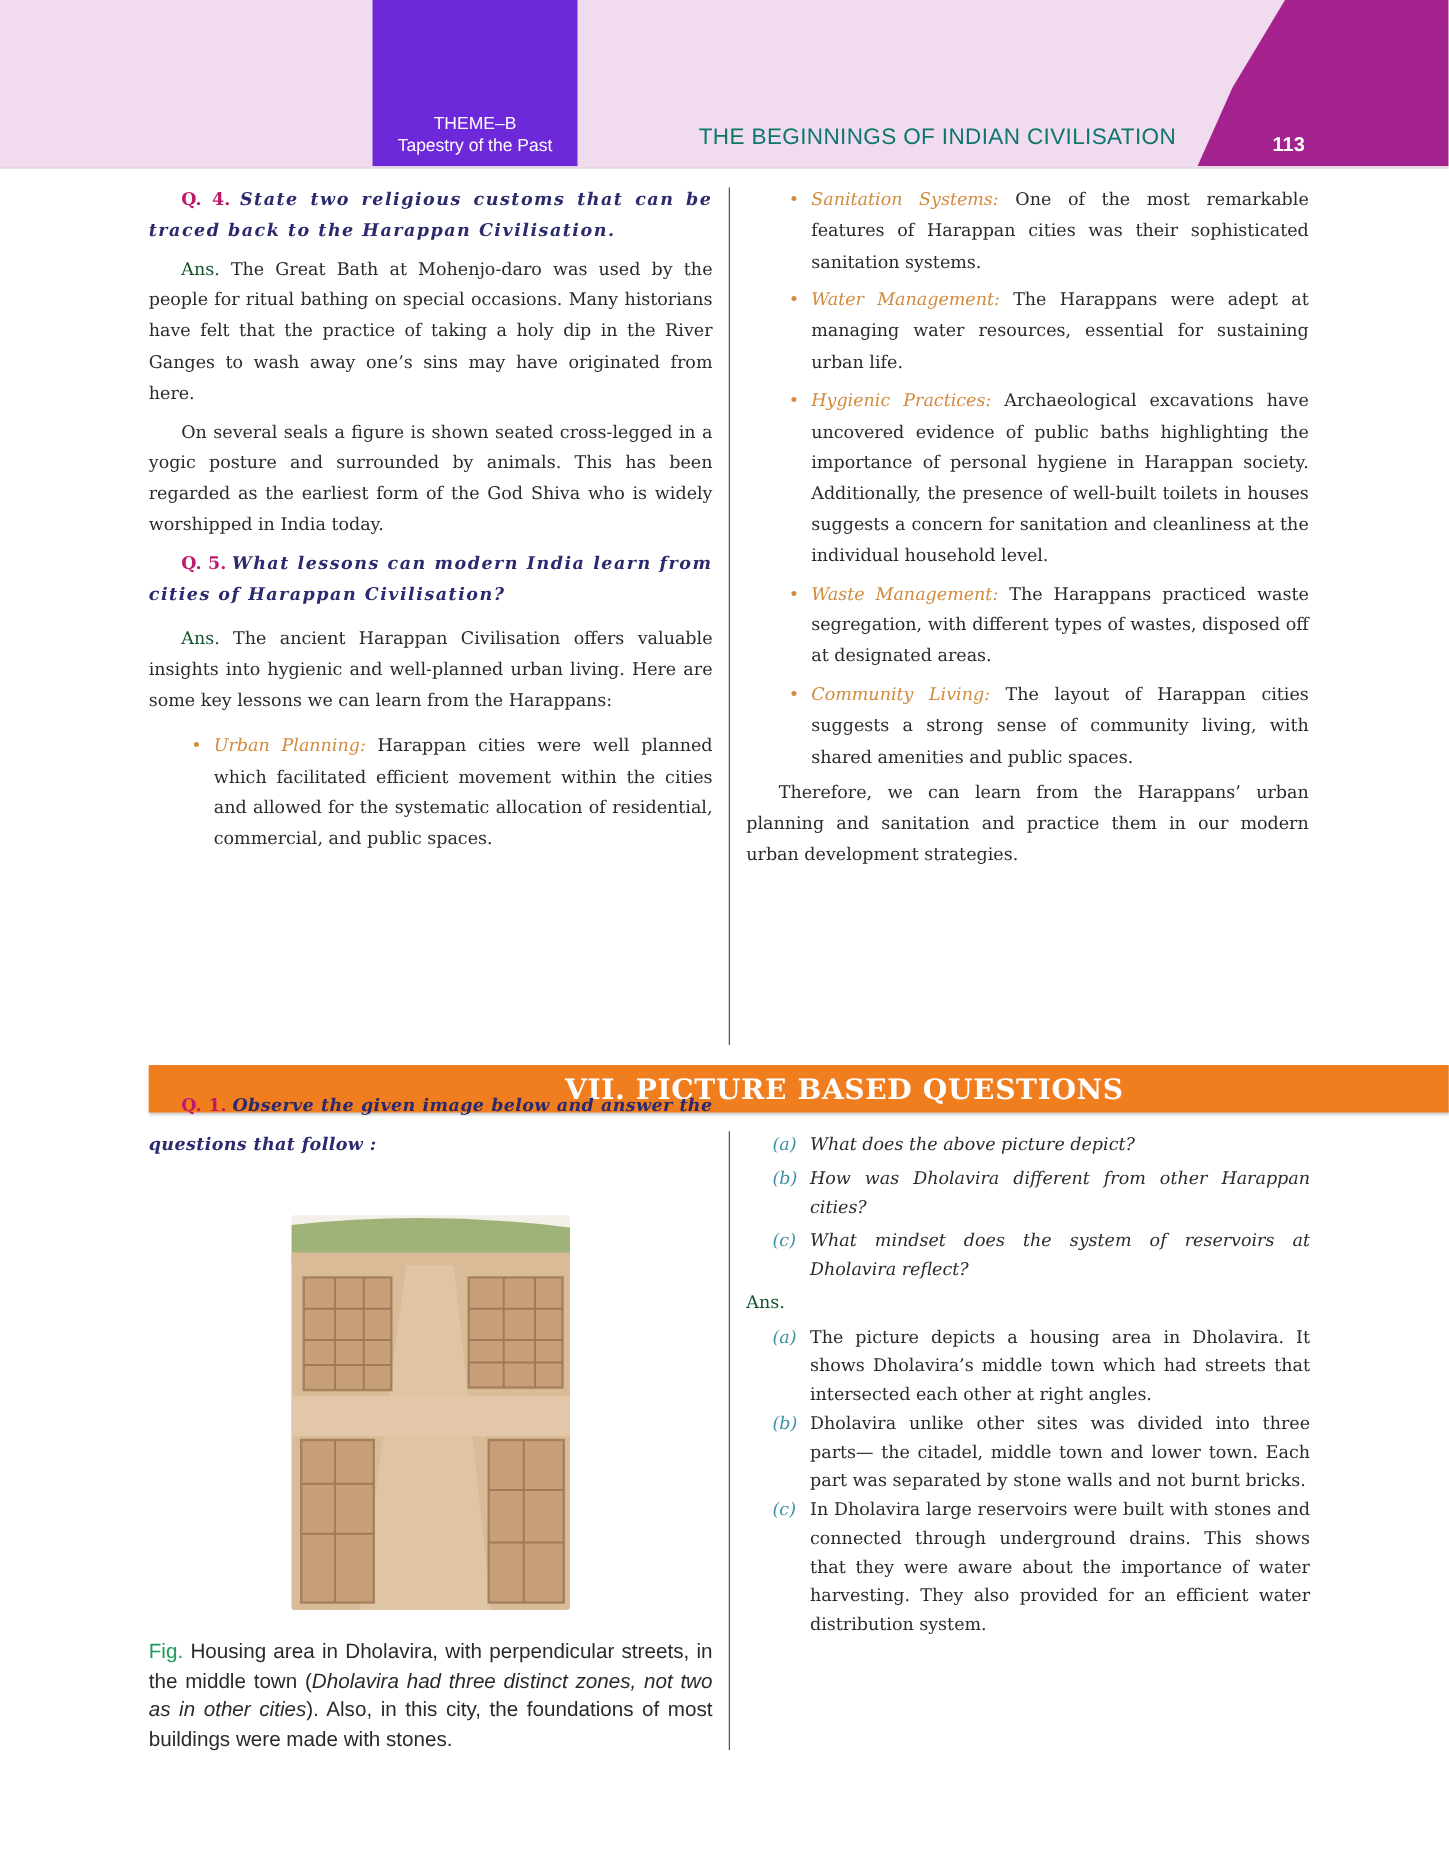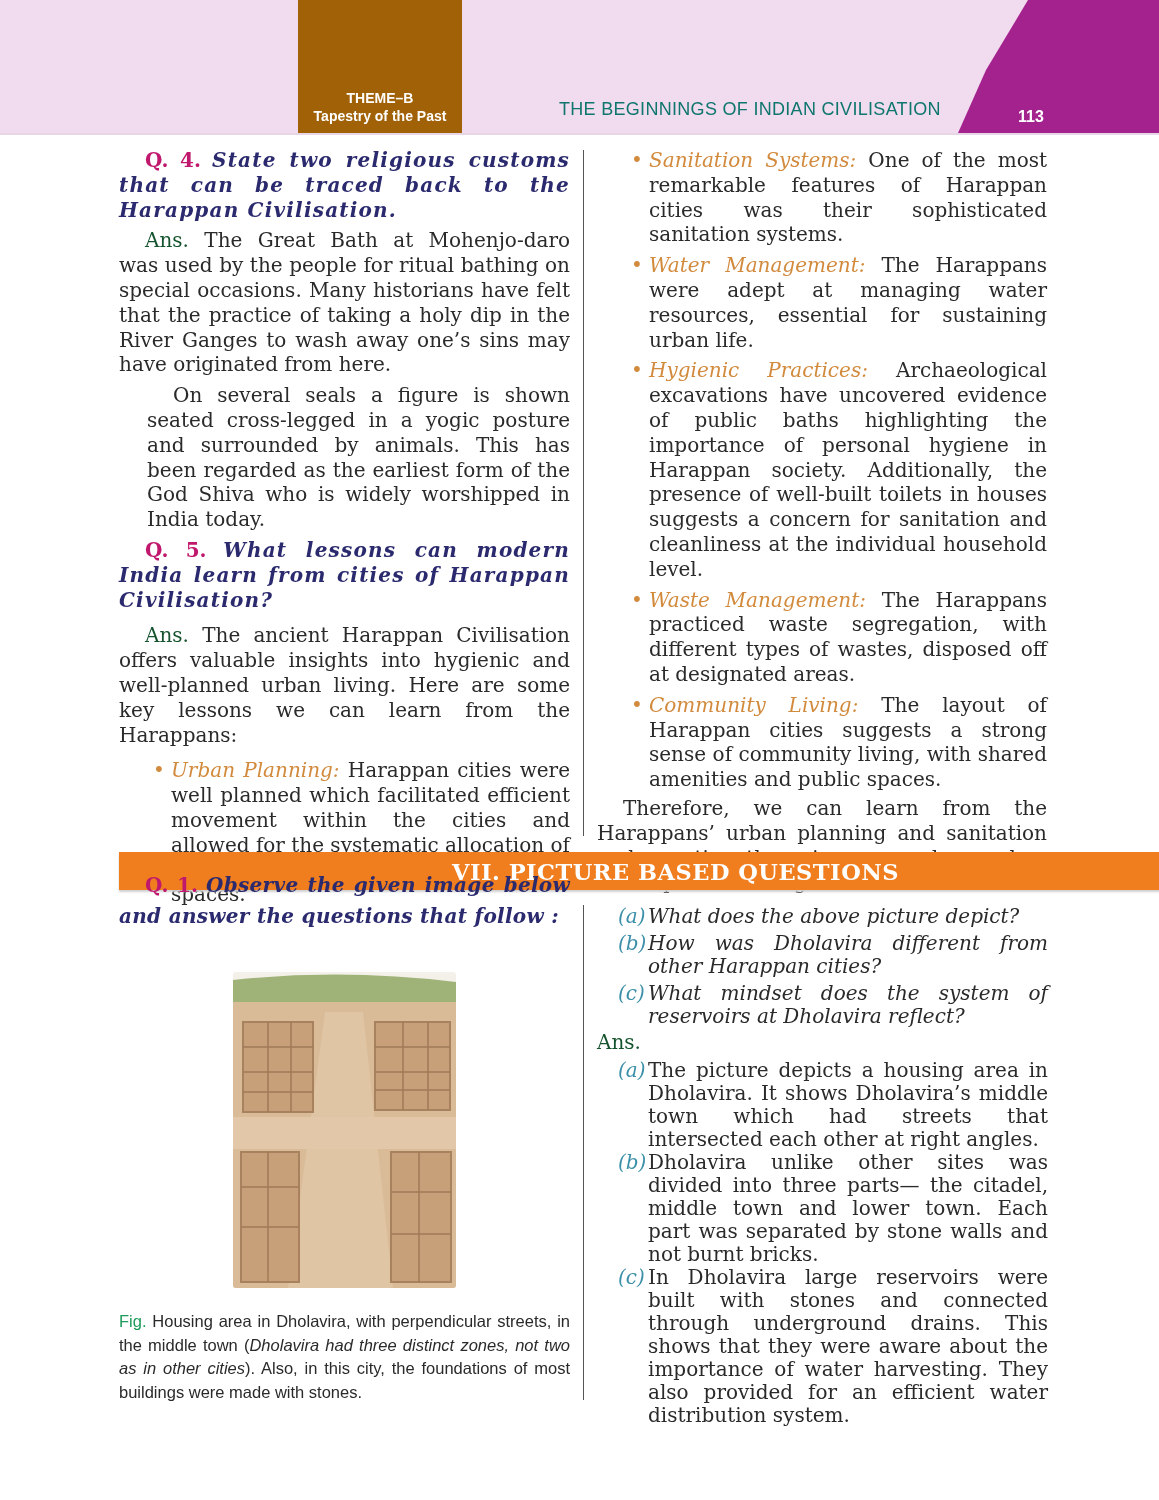--- a/index.html
+++ b/index.html
@@ -1,26 +1,26 @@
 <!DOCTYPE html>
 <html><head>
 <meta charset="utf-8">
 <style>
   html,body{margin:0;padding:0;}
   body{width:1159px;height:1500px;background:#ffffff;position:relative;overflow:hidden;font-family:"DejaVu Serif",serif;color:#2a2a2a;}
   .header{position:absolute;left:0;top:0;width:1159px;height:133px;background:#f1dcef;}
   .header-line{position:absolute;left:0;top:133px;width:1159px;height:2px;background:#e7d6e5;}
-  .theme-box{position:absolute;left:298px;top:0;width:164px;height:133px;background:#a16207;color:#fff;font-family:"Liberation Sans",sans-serif;font-weight:bold;text-align:center;}
+  .theme-box{position:absolute;left:298px;top:0;width:164px;height:133px;background:#6d28d9;color:#fff;font-family:"Liberation Sans",sans-serif;font-weight:normal;text-align:center;}
   .theme-box .t1{position:absolute;left:0;right:0;top:90px;font-size:14px;}
   .theme-box .t2{position:absolute;left:0;right:0;top:108px;font-size:14px;}
   .header-title{position:absolute;left:559px;top:99px;font-family:"Liberation Sans",sans-serif;font-size:18px;letter-spacing:0.3px;color:#0f766e;}
   .page-tab{position:absolute;left:958px;top:0;width:201px;height:133px;}
   .page-num{position:absolute;left:1018px;top:108px;font-family:"Liberation Sans",sans-serif;font-weight:bold;font-size:16px;color:#fff;}
 
-  .col{position:absolute;font-size:20px;line-height:24.8px;text-align:justify;}
+  .col{position:absolute;font-size:14px;line-height:24.8px;text-align:justify;}
   .col p{margin:0;}
   .divider{position:absolute;left:583px;width:1px;background:#555;}
   .qnum{color:#c0186c;font-family:"DejaVu Serif",serif;font-weight:bold;}
   .qtext{color:#2b2a6e;font-weight:bold;font-style:italic;letter-spacing:1.2px;}
   .ans{color:#14532d;font-weight:normal;}
   .indent{text-indent:26px;}
   .term{color:#d28a3d;font-style:italic;}
   .bullet{position:relative;padding-left:30px;}
   .bullet .dot{position:absolute;left:12px;top:0;color:#d28a3d;}
   .sub{position:relative;padding-left:30px;}
@@ -51,21 +51,21 @@
 
 <div class="col" style="left:119px;top:148px;width:451px;">
   <p class="indent" style="margin-bottom:6px;">
     <span class="qnum">Q. 4.</span>
     <span class="qtext">State two religious customs that can be traced back to the Harappan Civilisation.</span>
   </p>
   <p class="indent">
     <span class="ans">Ans.</span>
     <span>The Great Bath at Mohenjo-daro was used by the people for ritual bathing on special occasions. Many historians have felt that the practice of taking a holy dip in the River Ganges to wash away one’s sins may have originated from here.</span>
   </p>
-  <p class="indent" style="margin-top:6px;margin-left:28px;">On several seals a figure is shown seated cross-legged in a yogic posture and surrounded by animals. This has been regarded as the earliest form of the God Shiva who is widely worshipped in India today.</p>
+  <p class="indent" style="margin-top:6px;">On several seals a figure is shown seated cross-legged in a yogic posture and surrounded by animals. This has been regarded as the earliest form of the God Shiva who is widely worshipped in India today.</p>
   <p class="indent" style="margin-top:6px;">
     <span class="qnum">Q. 5.</span>
     <span class="qtext">What lessons can modern India learn from cities of Harappan Civilisation?</span>
   </p>
   <p class="indent" style="margin-top:11px;">
     <span class="ans">Ans.</span>
     <span>The ancient Harappan Civilisation offers valuable insights into hygienic and well-planned urban living. Here are some key lessons we can learn from the Harappans:</span>
   </p>
   <p class="bullet" style="margin-top:11px;margin-left:22px;">
     <span class="dot">•</span>

